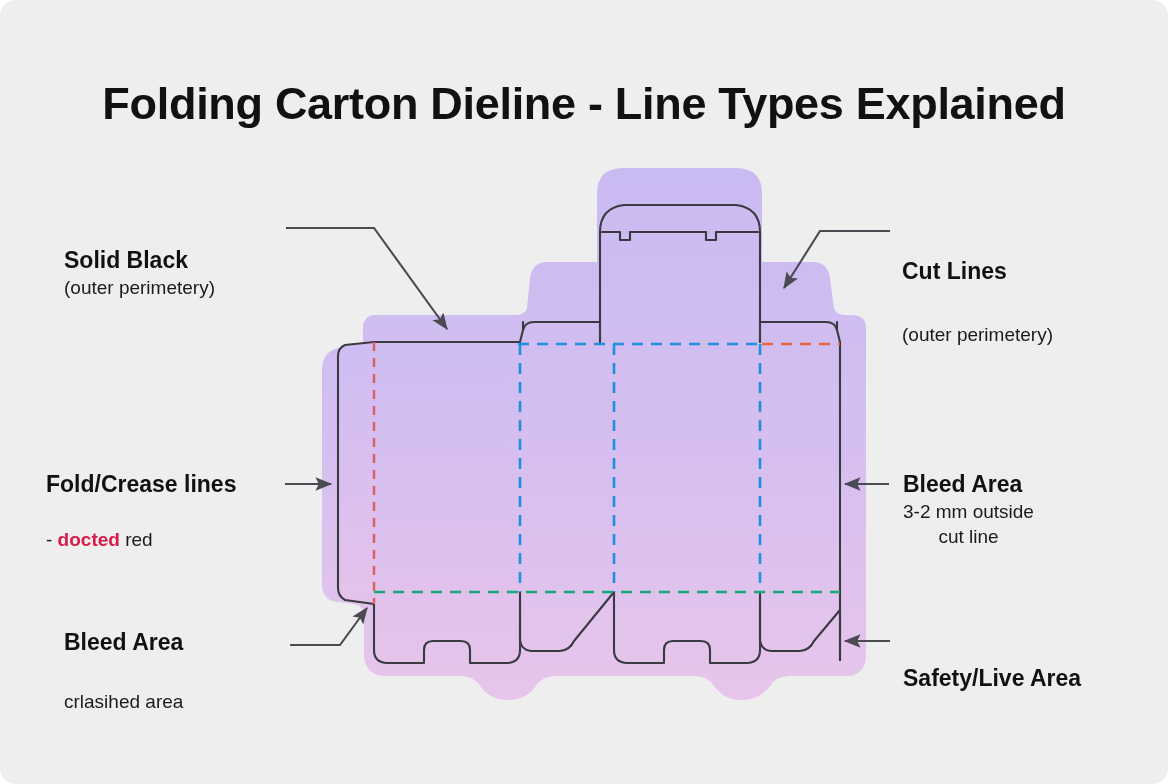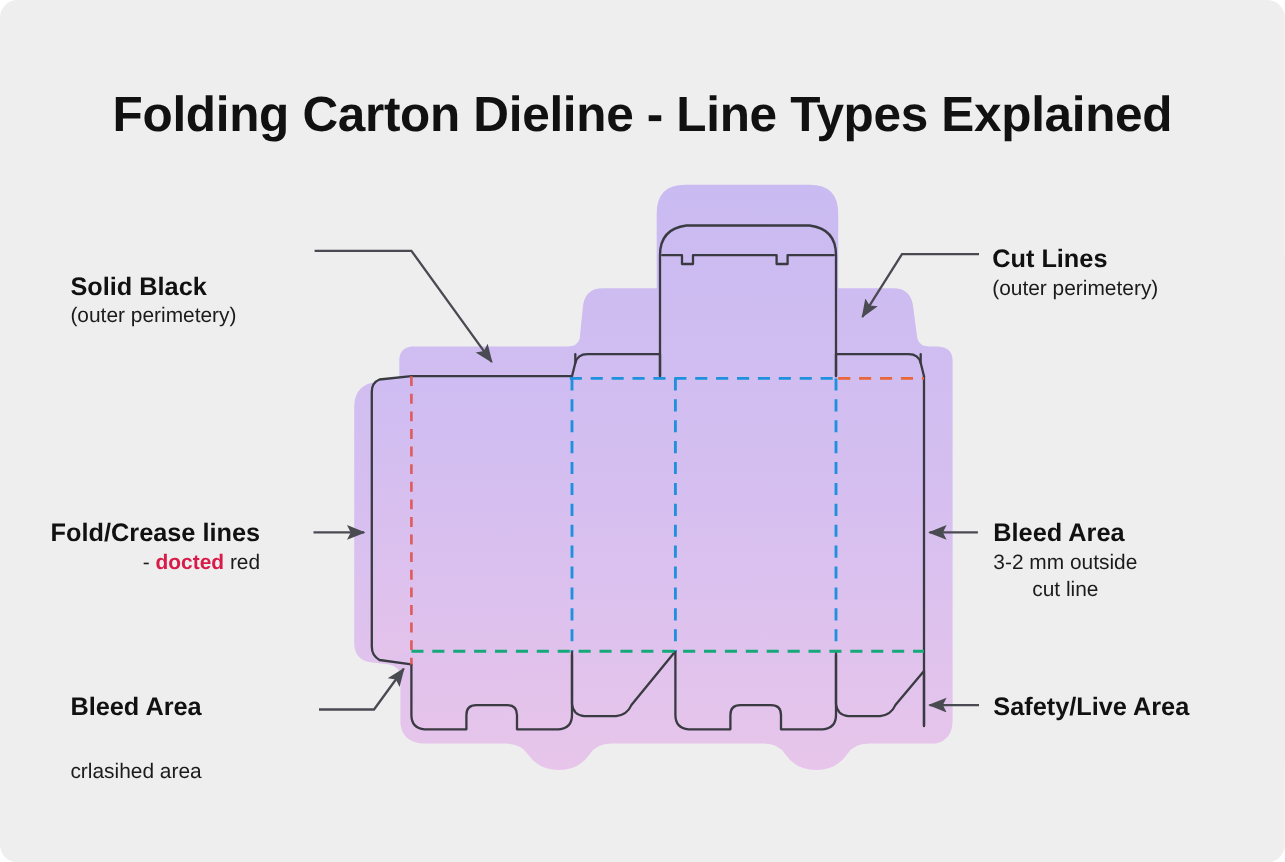--- a/index.html
+++ b/index.html
@@ -19,21 +19,21 @@
     text-align:center;
     font-size:45px;font-weight:bold;color:#111111;
     letter-spacing:-0.3px;
     white-space:nowrap;
   }
   svg.art{position:absolute;left:0;top:0;width:1168px;height:784px;}
 
   .lbl{position:absolute;}
   .lbl .hd{font-size:23px;font-weight:bold;color:#111111;white-space:nowrap;line-height:1.25;}
   .lbl .sb{font-size:19px;color:#1b1b1b;white-space:nowrap;line-height:1.35;}
-  .lbl.right .hd,.lbl.right .sb{text-align:left;}
+  .lbl.right .hd,.lbl.right .sb{text-align:left;margin-top:36px;}
   .lbl.cent .sb{text-align:center;}
   .red{color:#d81b49;font-weight:bold;}
 </style>
 </head>
 <body>
 
 <div id="canvas"></div>
 
 <div id="title">Folding Carton Dieline - Line Types Explained</div>
 
@@ -150,21 +150,21 @@
   <div class="sb">(outer perimetery)</div>
 </div>
 
 <div class="lbl right" style="left:902px;top:221px;">
   <div class="hd">Cut Lines</div>
   <div class="sb">(outer perimetery)</div>
 </div>
 
 <div class="lbl cent" style="left:46px;top:470px;">
   <div class="hd">Fold/Crease lines</div>
-  <div class="sb" style="text-align:right;">
+  <div class="sb" style="text-align:left;margin-top:28px;">
     <span>- </span><span class="red">docted</span><span> red</span>
   </div>
 </div>
 
 <div class="lbl" style="left:903px;top:470px;">
   <div class="hd">Bleed Area</div>
   <div class="sb">3-2 mm outside</div>
   <div class="sb" style="text-align:center;">cut line</div>
 </div>
 

